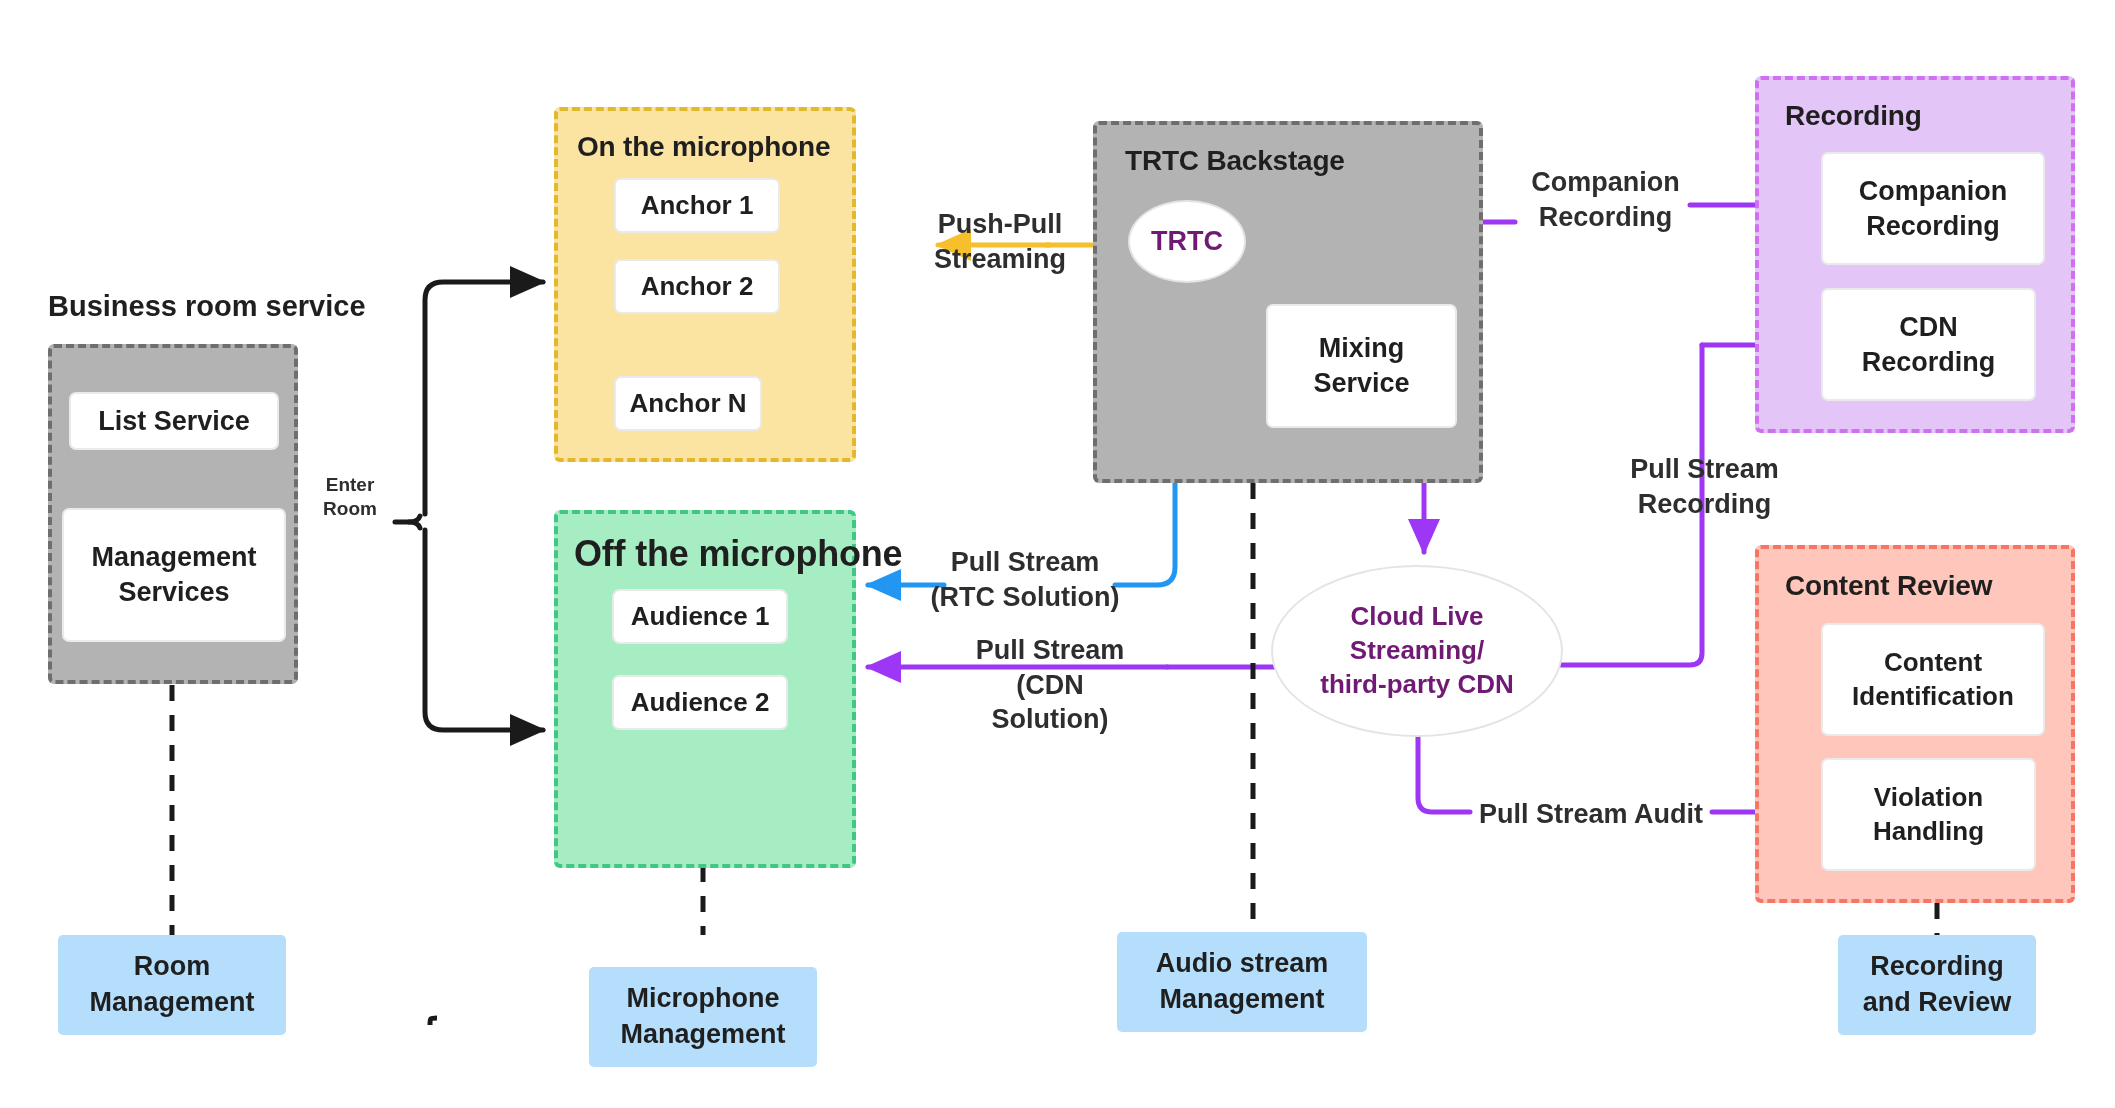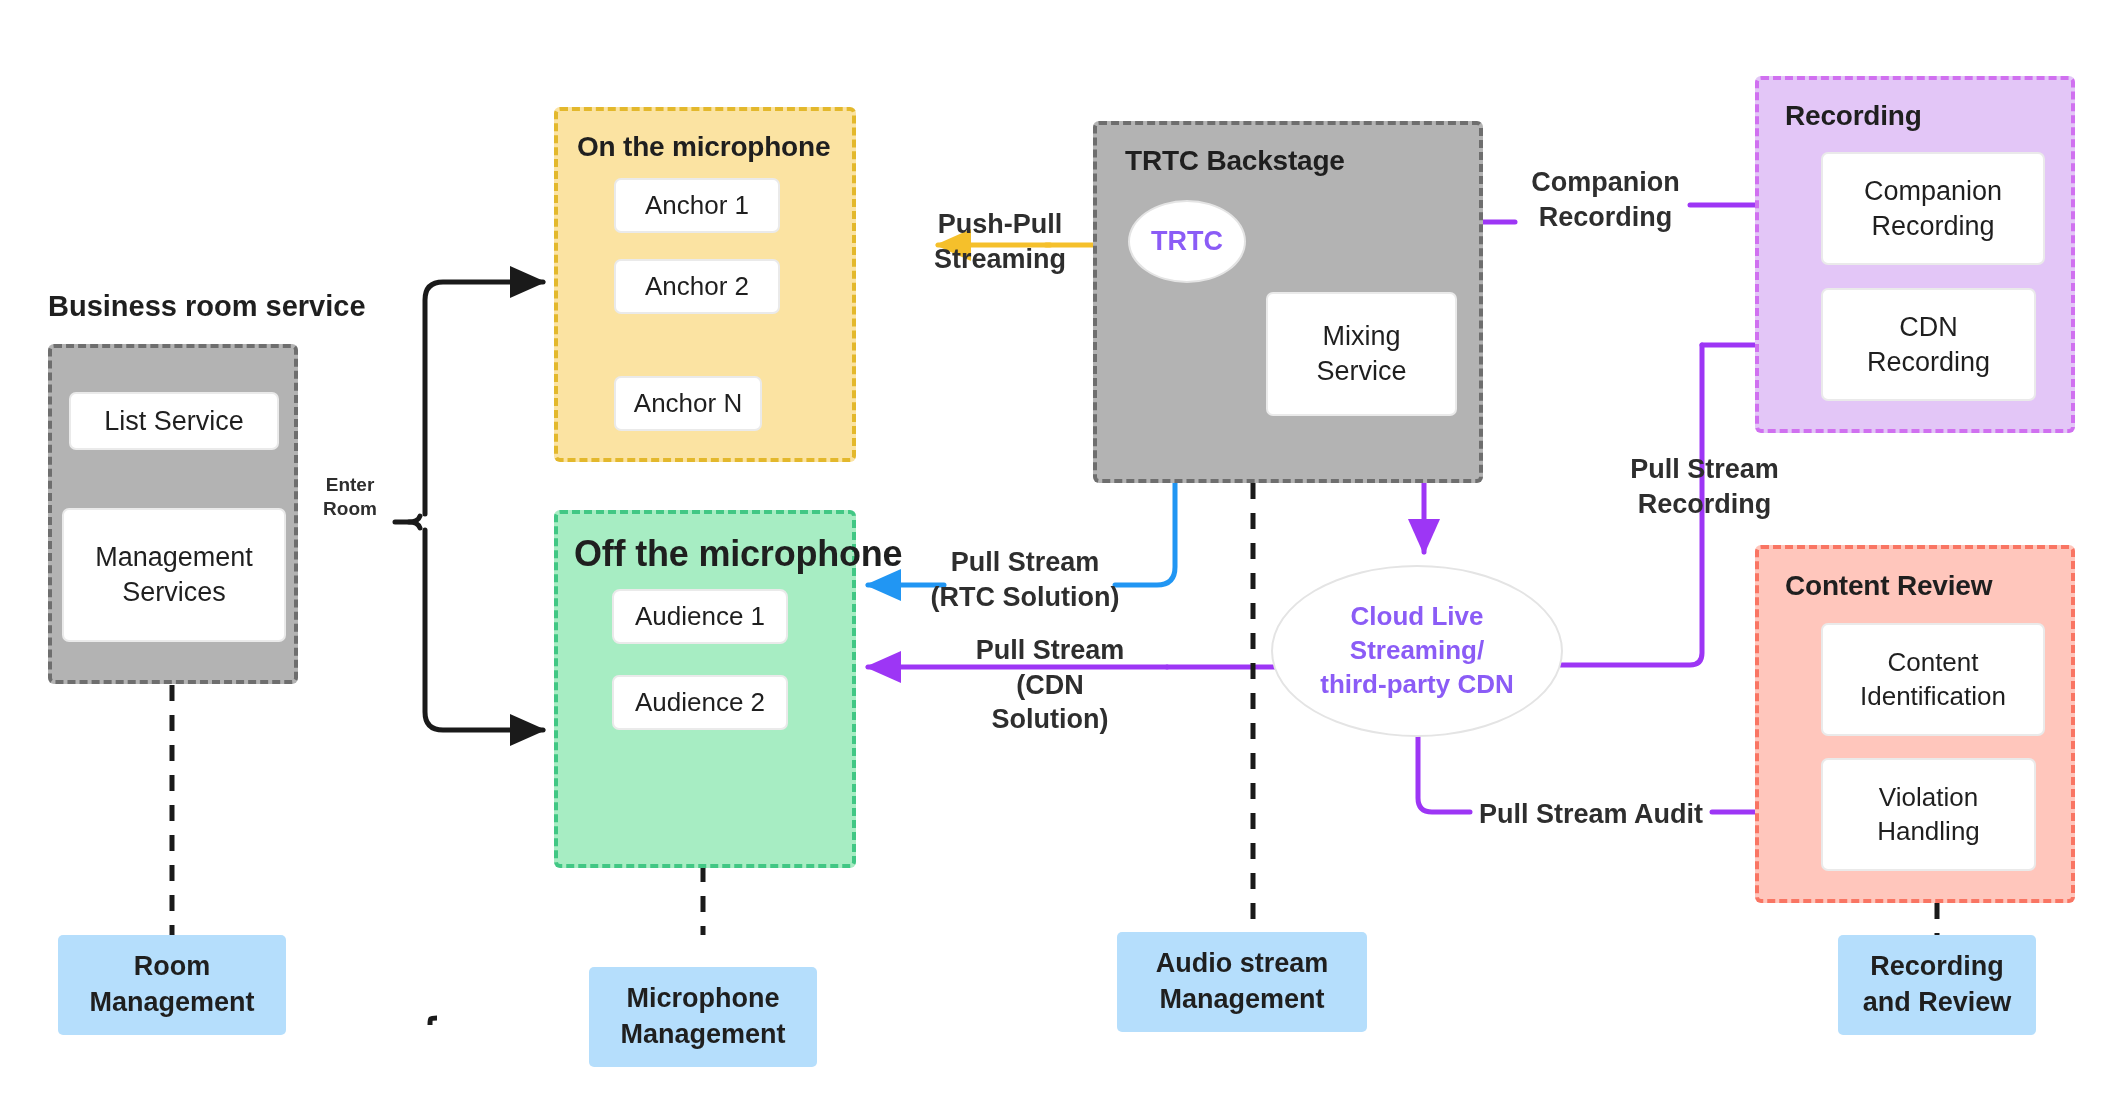--- a/index.html
+++ b/index.html
@@ -49,21 +49,21 @@
   
   .card {
     position: absolute;
     background: #ffffff;
     border: 2px solid #eaeaea;
     border-radius: 7px;
     display: flex;
     align-items: center;
     justify-content: center;
     text-align: center;
-    font-weight: normal;
+    font-weight: bold;
     color: #1f1f1f;
     line-height: 1.28;
     box-sizing: border-box;
   }
 
   
   .chip {
     position: absolute;
     background: #B5DEFC;
     border-radius: 5px;
@@ -82,21 +82,21 @@
   .ellipse {
     position: absolute;
     background: #ffffff;
     border: 2px solid #e4e4e4;
     border-radius: 50%;
     display: flex;
     align-items: center;
     justify-content: center;
     text-align: center;
     font-weight: bold;
-    color: #8b5cf6;
+    color: #701a75;
     line-height: 1.3;
     box-sizing: border-box;
   }
 
   
   .edge-label {
     position: absolute;
     font-weight: bold;
     color: #2e2e2e;
     text-align: center;
@@ -228,21 +228,21 @@
   <div class="card" style="left:612px; top:675px; width:176px; height:55px; font-size:26px;">Audience 2</div>
 
 
   <div class="node group" style="left:1093px; top:121px; width:390px; height:362px;
               background:#B3B3B3; border-color:#6E6E6E;"></div>
 
   <div class="group-title" style="left:1125px; top:145px; font-size:28px;">TRTC Backstage</div>
 
   <div class="ellipse" style="left:1128px; top:200px; width:118px; height:83px; font-size:27px;">TRTC</div>
 
-  <div class="card" style="left:1266px; top:292px; width:191px; height:124px; font-size:27px;
+  <div class="card" style="left:1266px; top:304px; width:191px; height:124px; font-size:27px;
               white-space:pre-line;">Mixing
 Service</div>
 
   <div class="ellipse" style="left:1271px; top:565px; width:292px; height:172px; font-size:26px;
               white-space:pre-line;">Cloud Live
 Streaming/
 third-party CDN</div>
 
   <div class="node group" style="left:1755px; top:76px; width:320px; height:357px;
               background:#E3C6F7; border-color:#D070F0;"></div>

